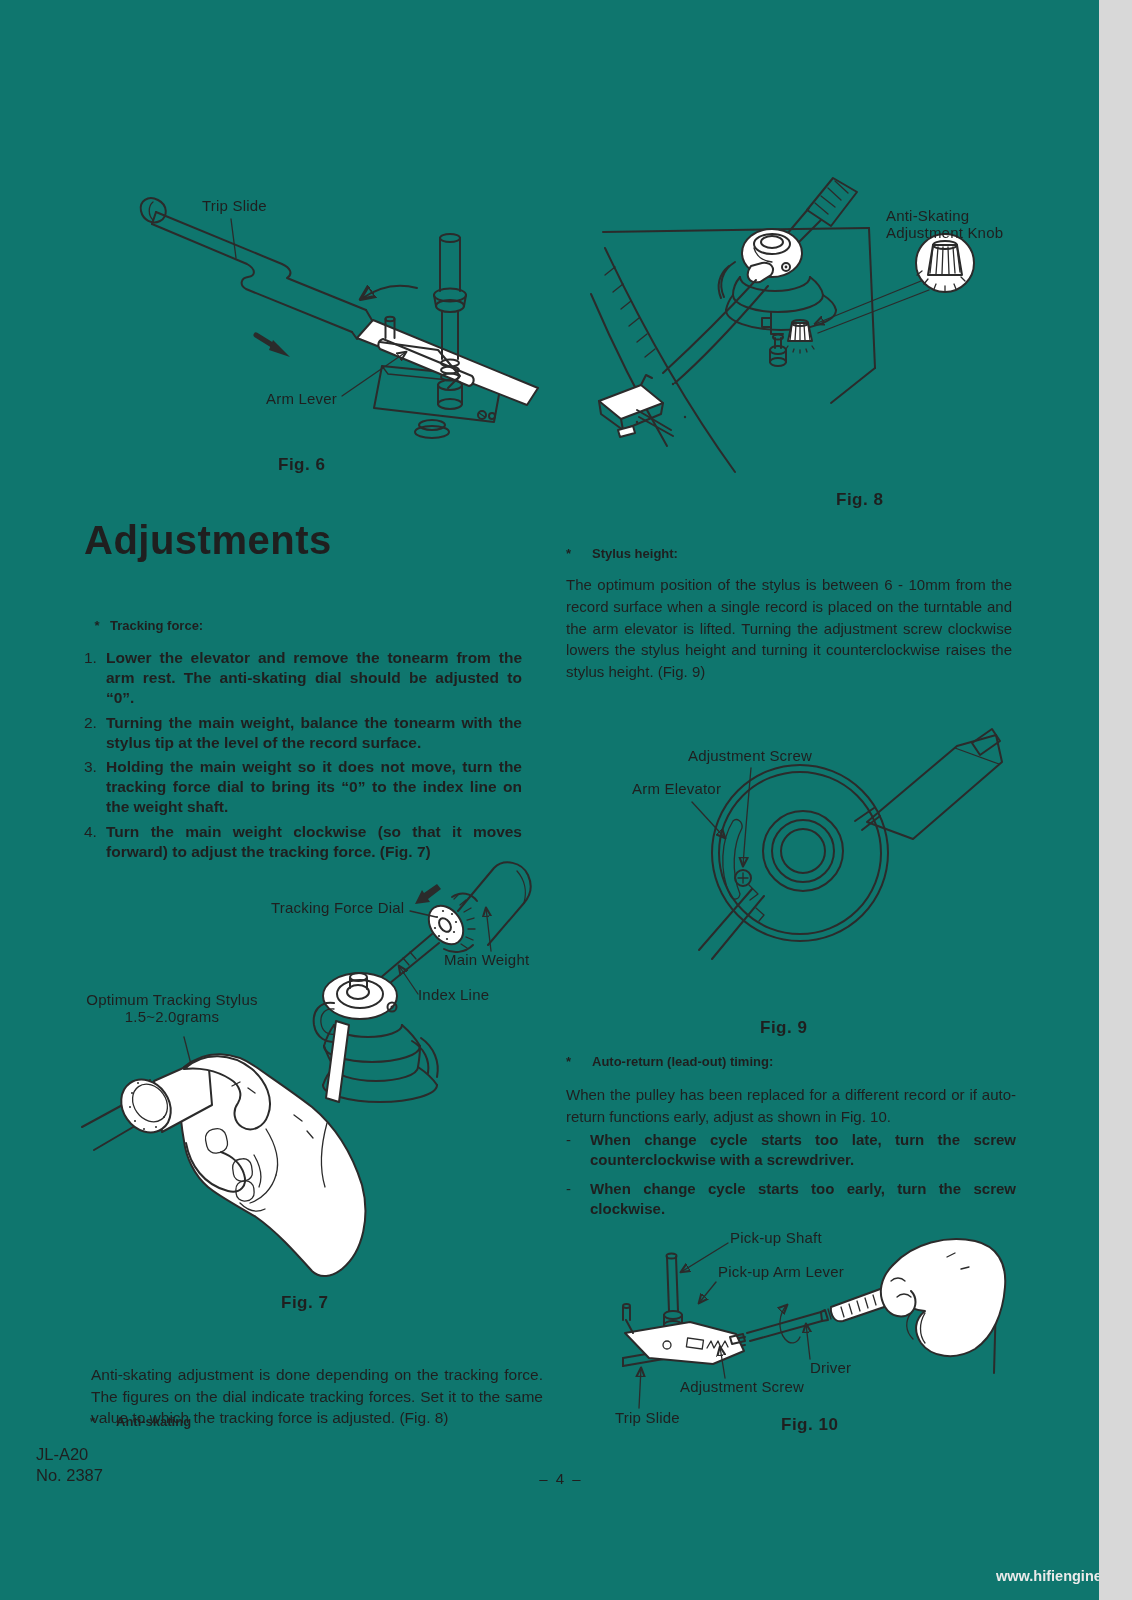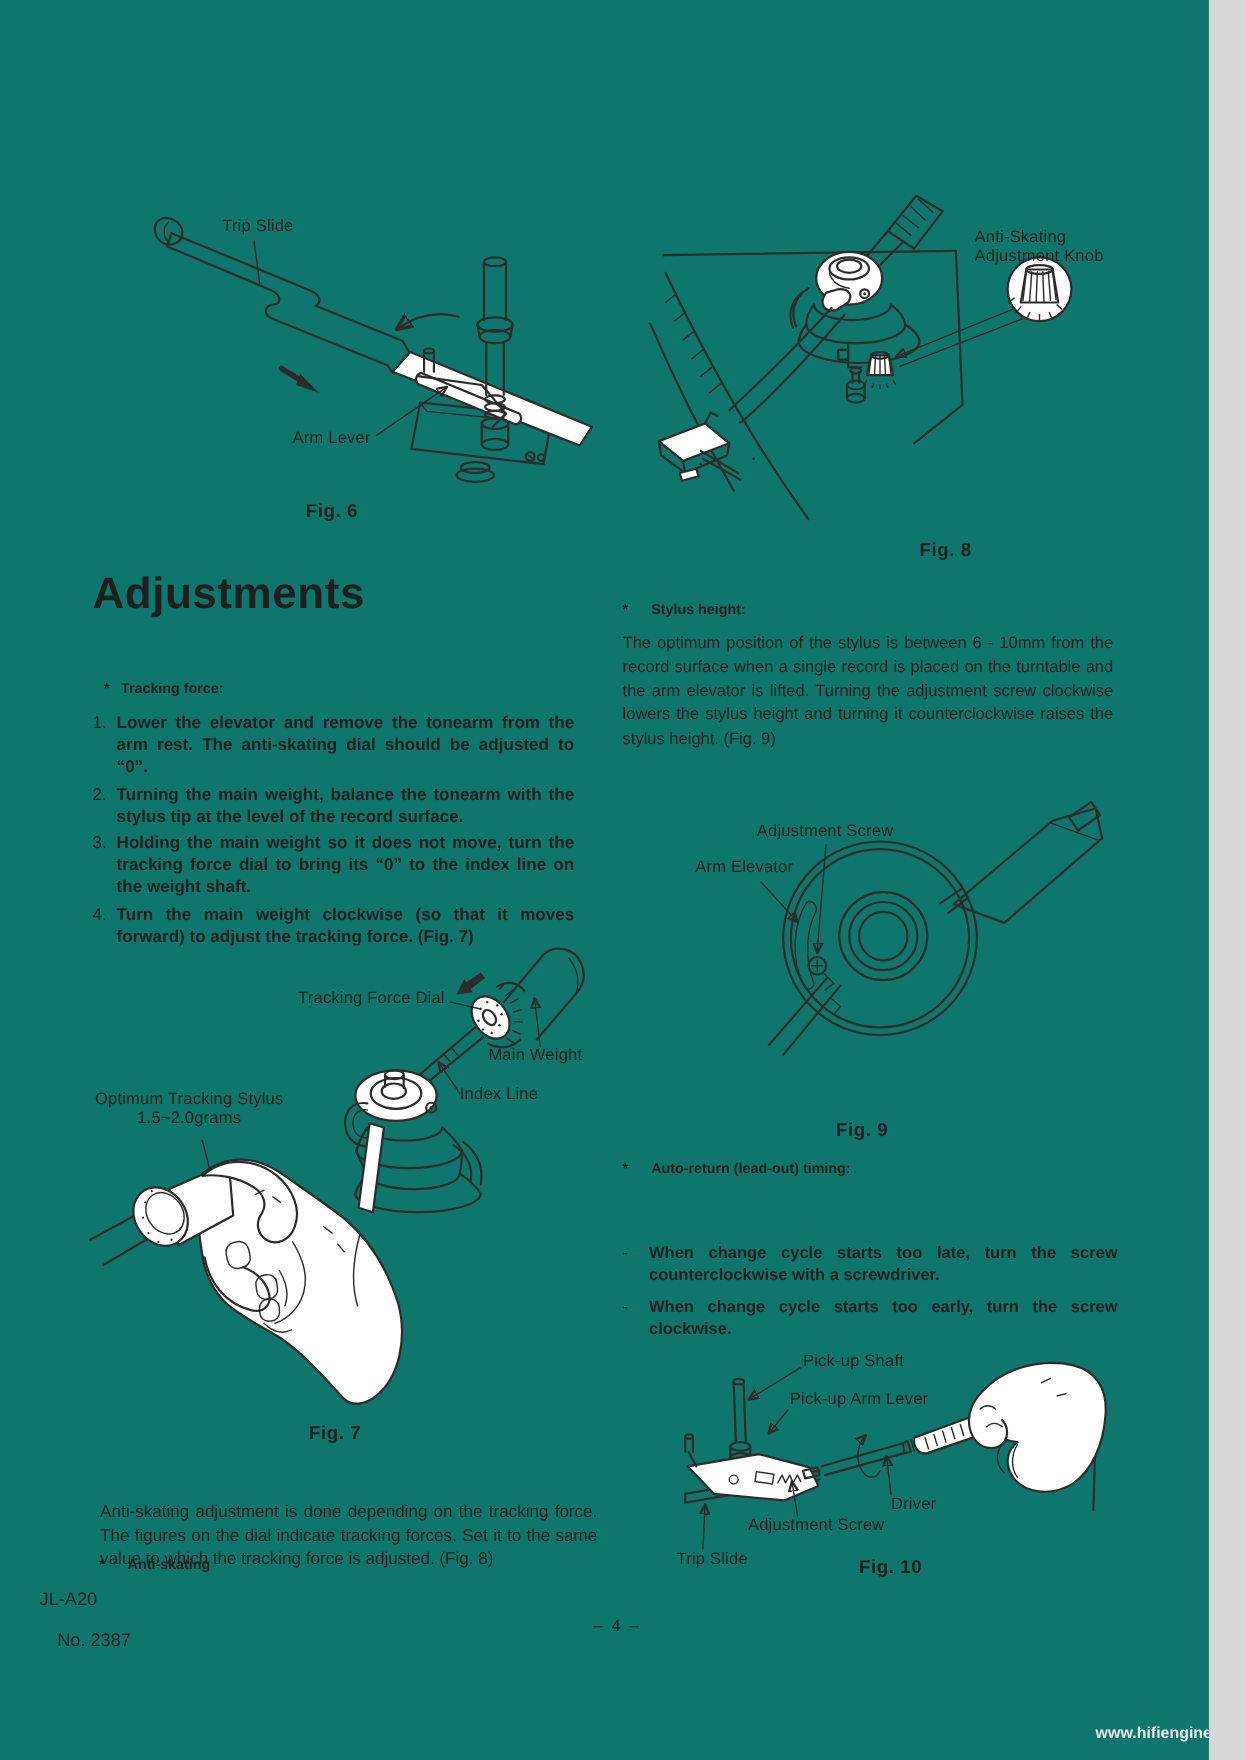--- a/index.html
+++ b/index.html
@@ -343,20 +343,21 @@
   <span class="abs figlabel" style="left:418px;top:986px;">Index Line</span>
   <div class="abs figlabel" style="left:86px;top:991px;width:172px;text-align:center;">
     <div>Optimum Tracking Stylus</div>
     <div>1.5~2.0grams</div>
   </div>
   <span class="abs figcap" style="left:281px;top:1293px;">Fig. 7</span>
 
   <div class="abs sechead" style="left:566px;top:1054px;">
     <span class="star">*</span><span>Auto-return (lead-out) timing:</span>
   </div>
+  <div class="abs para" style="left:566px;top:1084px;width:450px;line-height:21.5px;">When the pulley has been replaced for a different record or if auto-return functions early, adjust as shown in Fig. 10.</div>
   <div class="abs list bullets" style="left:566px;top:1130px;width:450px;line-height:20.4px;font-size:15px;">
     <div class="li">
       <span class="num">-</span>
       <div class="litxt">When change cycle starts too late, turn the screw counterclockwise with a screwdriver.</div>
     </div>
     <div class="li">
       <span class="num">-</span>
       <div class="litxt">When change cycle starts too early, turn the screw clockwise.</div>
     </div>
   </div>
@@ -420,17 +421,17 @@
   <span class="abs figlabel" style="left:680px;top:1378px;">Adjustment Screw</span>
   <span class="abs figlabel" style="left:615px;top:1409px;">Trip Slide</span>
   <span class="abs figcap" style="left:781px;top:1415px;">Fig. 10</span>
 
   <div class="abs sechead" style="left:90px;top:1414px;">
     <span class="star">*</span><span>Anti-skating</span>
   </div>
   <div class="abs para" style="left:91px;top:1364px;width:452px;font-size:15.5px;line-height:21.6px;">Anti-skating adjustment is done depending on the tracking force.  The figures on the dial indicate tracking forces.  Set it to the same value to which the tracking force is adjusted. (Fig. 8)</div>
 
   <div class="abs footerline" style="left:36px;top:1445px;">JL-A20</div>
-  <div class="abs footerline" style="left:52px;top:1466px;margin-top:16px;">No. 2387</div>
+  <div class="abs footerline" style="left:36px;top:1466px;">No. 2387</div>
   <div class="abs pagenum" style="left:516px;top:1470px;width:90px;text-align:center;">– 4 –</div>
   <div class="abs watermark" style="left:996px;top:1568px;">www.hifiengine.com</div>
 
 </div>
 
 </body></html>

